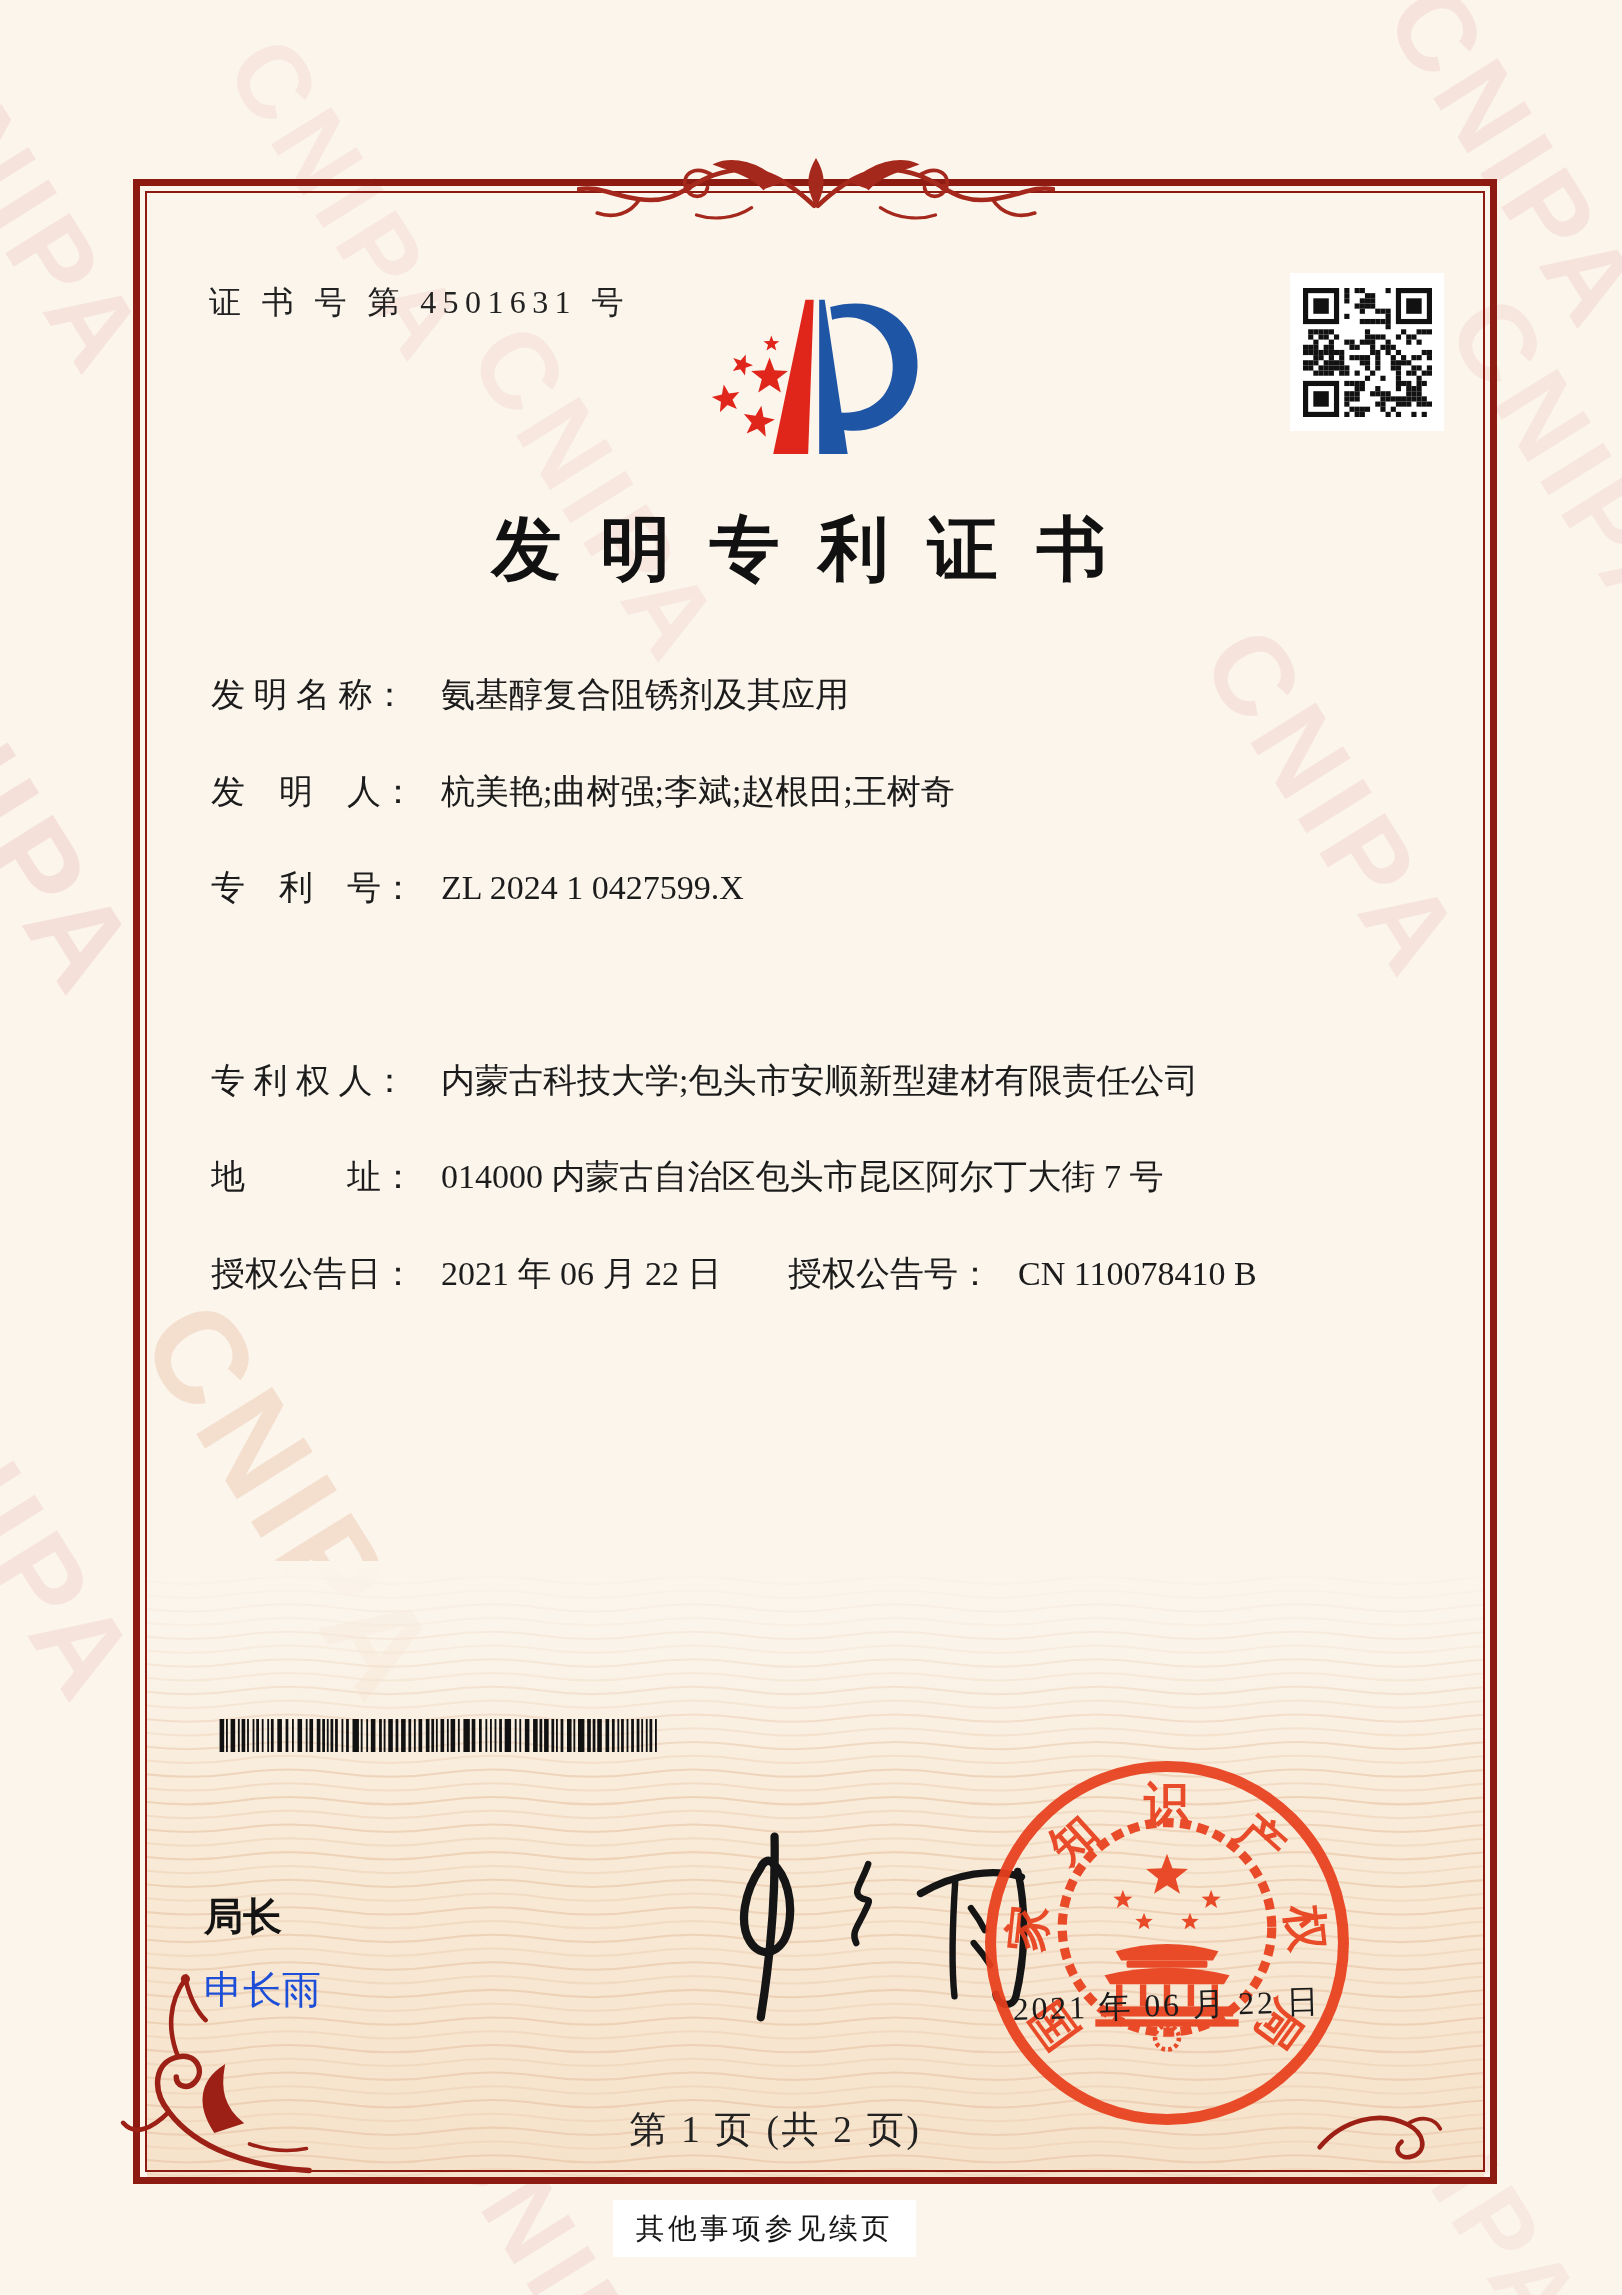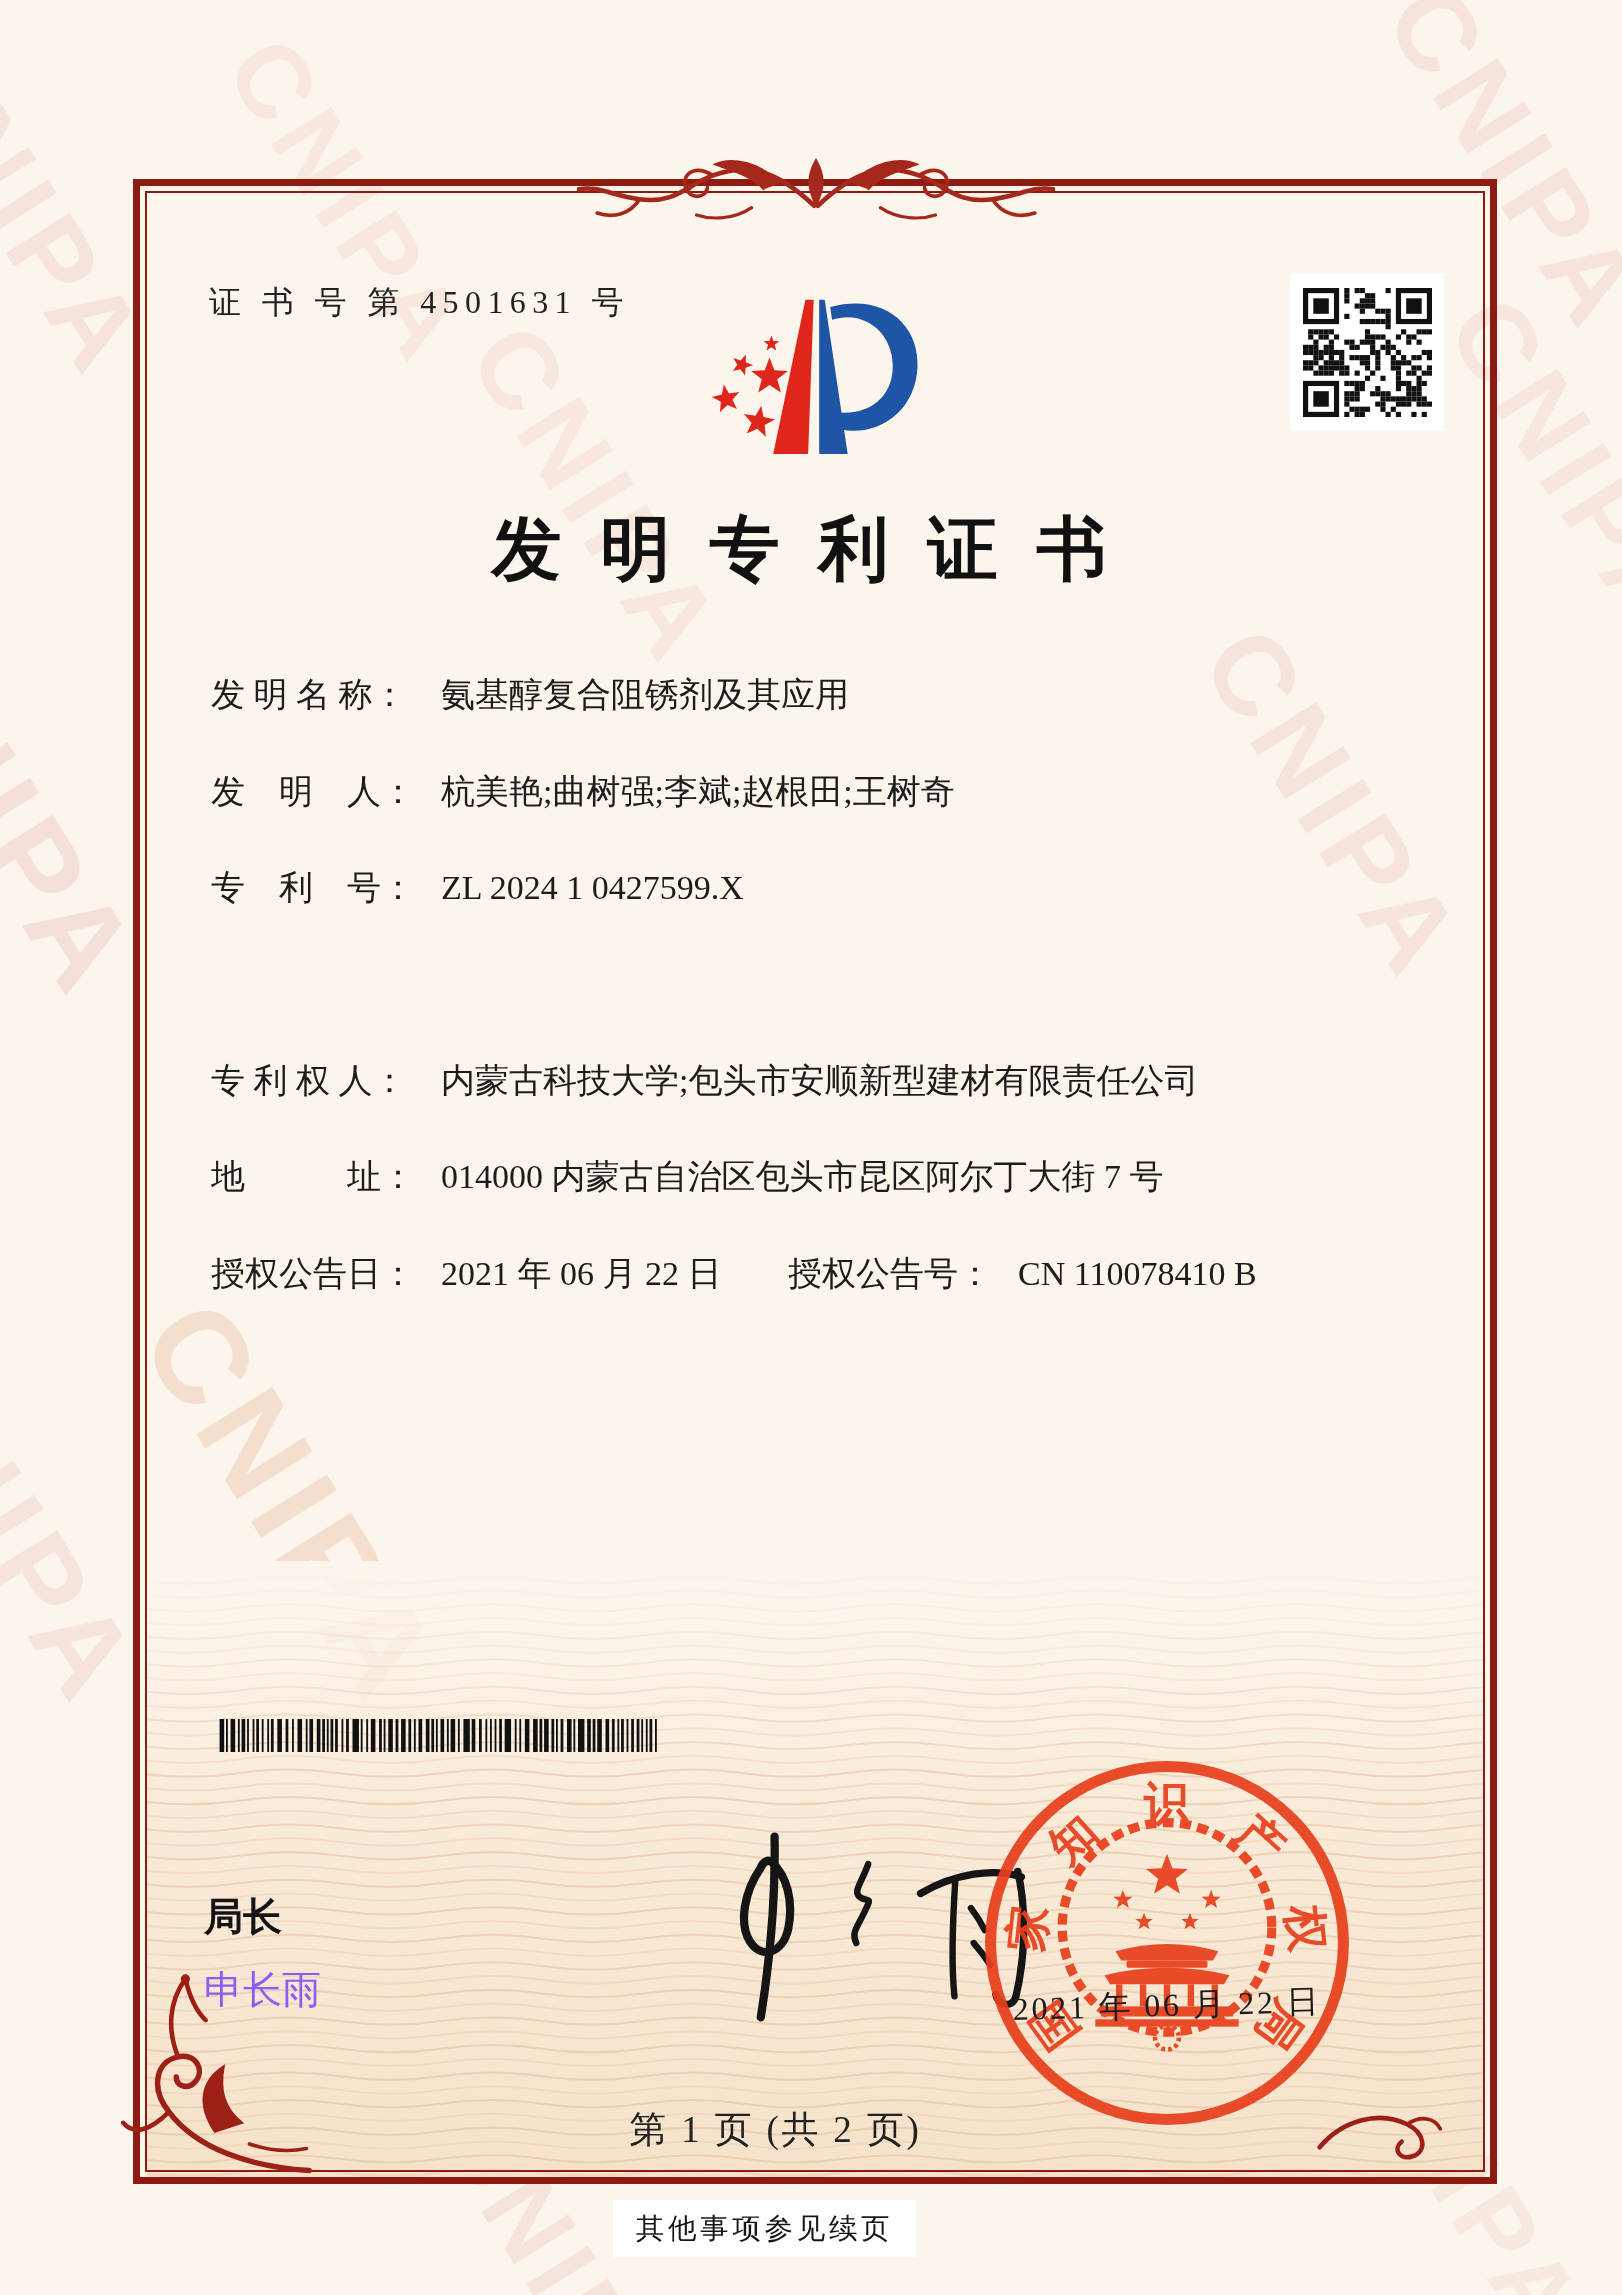--- a/index.html
+++ b/index.html
@@ -60,21 +60,21 @@
     text-align:justify;color:#161616;
   }
   .body-text p{margin:0;text-indent:2.2em;}
   .barcode{left:219px;top:1719px;}
   .director-title{
     left:204px;top:1890px;font-size:39px;font-family:"Liberation Sans","DejaVu Sans",sans-serif;
     font-weight:700;color:#141414;
   }
   .director-name{
     left:204px;top:1963px;font-size:39px;font-family:Liberation Mono, monospace;
-    font-weight:500;color:#8b5cf6;
+    font-weight:500;color:#1d4ed8;
   }
   .signature{left:680px;top:1820px;}
   .seal{left:974px;top:1750px;width:386px;height:386px;opacity:.93;}
   .seal svg{position:absolute;left:0;top:0;}
   .seal-date{
     position:absolute;left:974px;top:1984px;width:386px;text-align:center;
     font-size:32px;letter-spacing:2.8px;color:#1b1b1b;z-index:5;
     transform:rotate(-1.5deg);white-space:nowrap;
   }
   .page-info{

